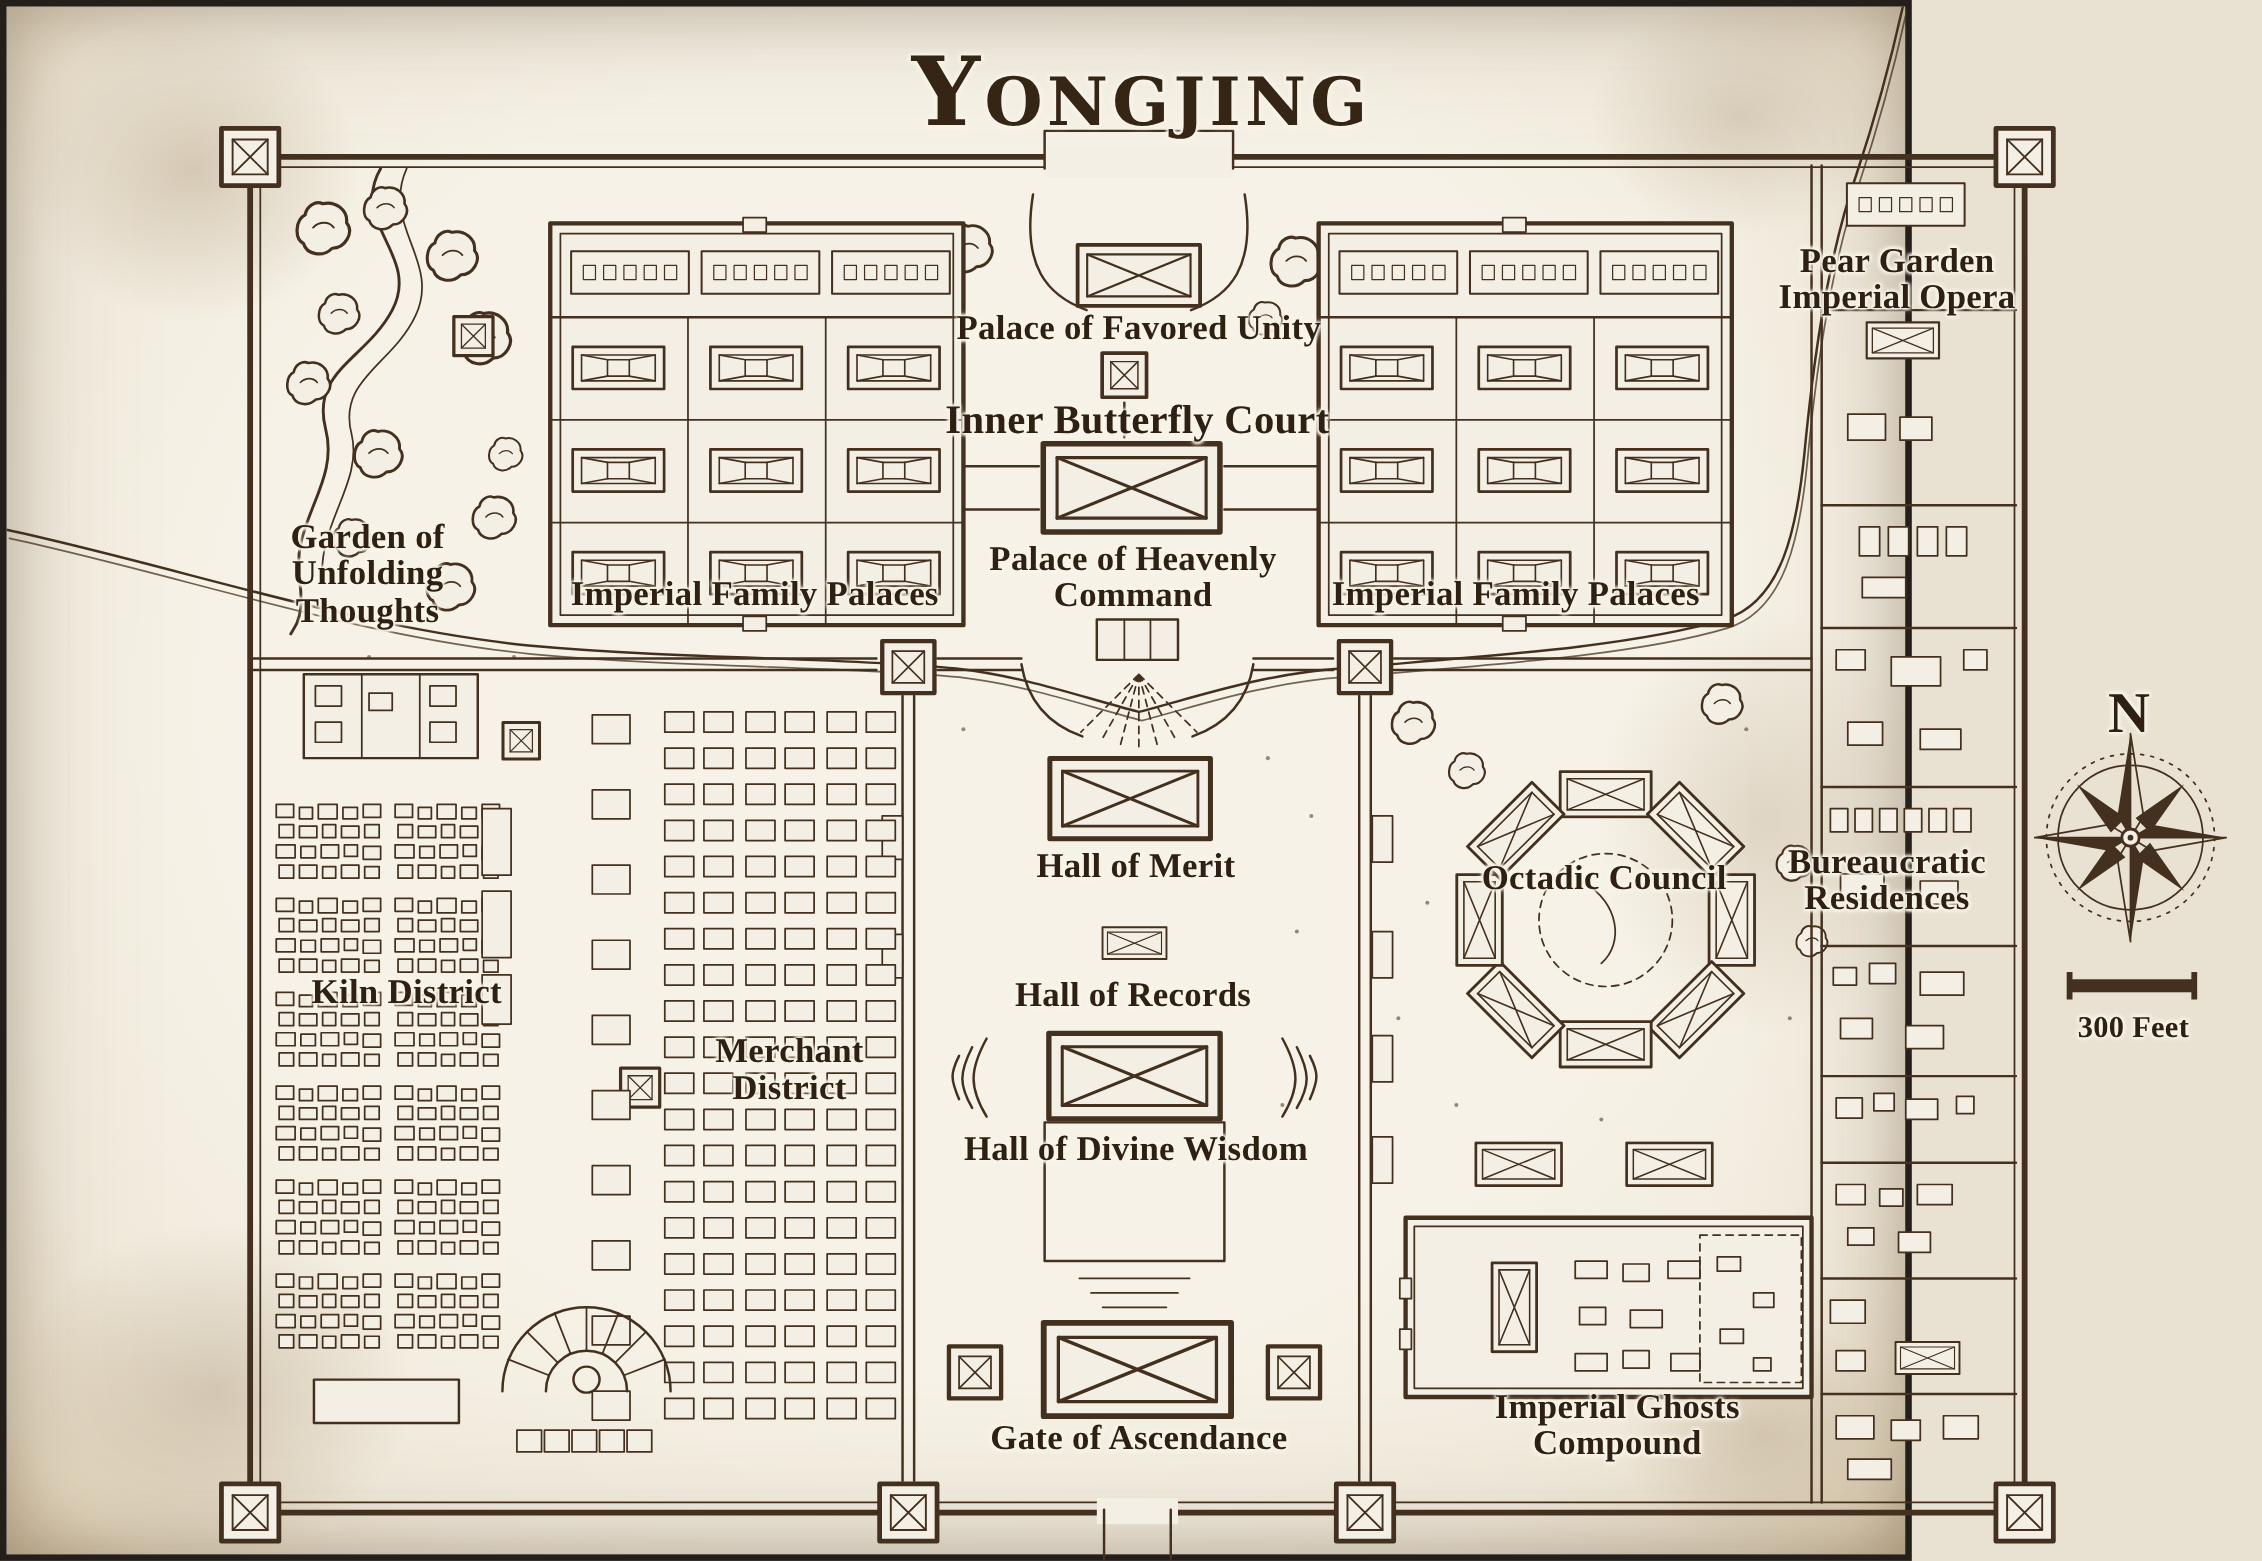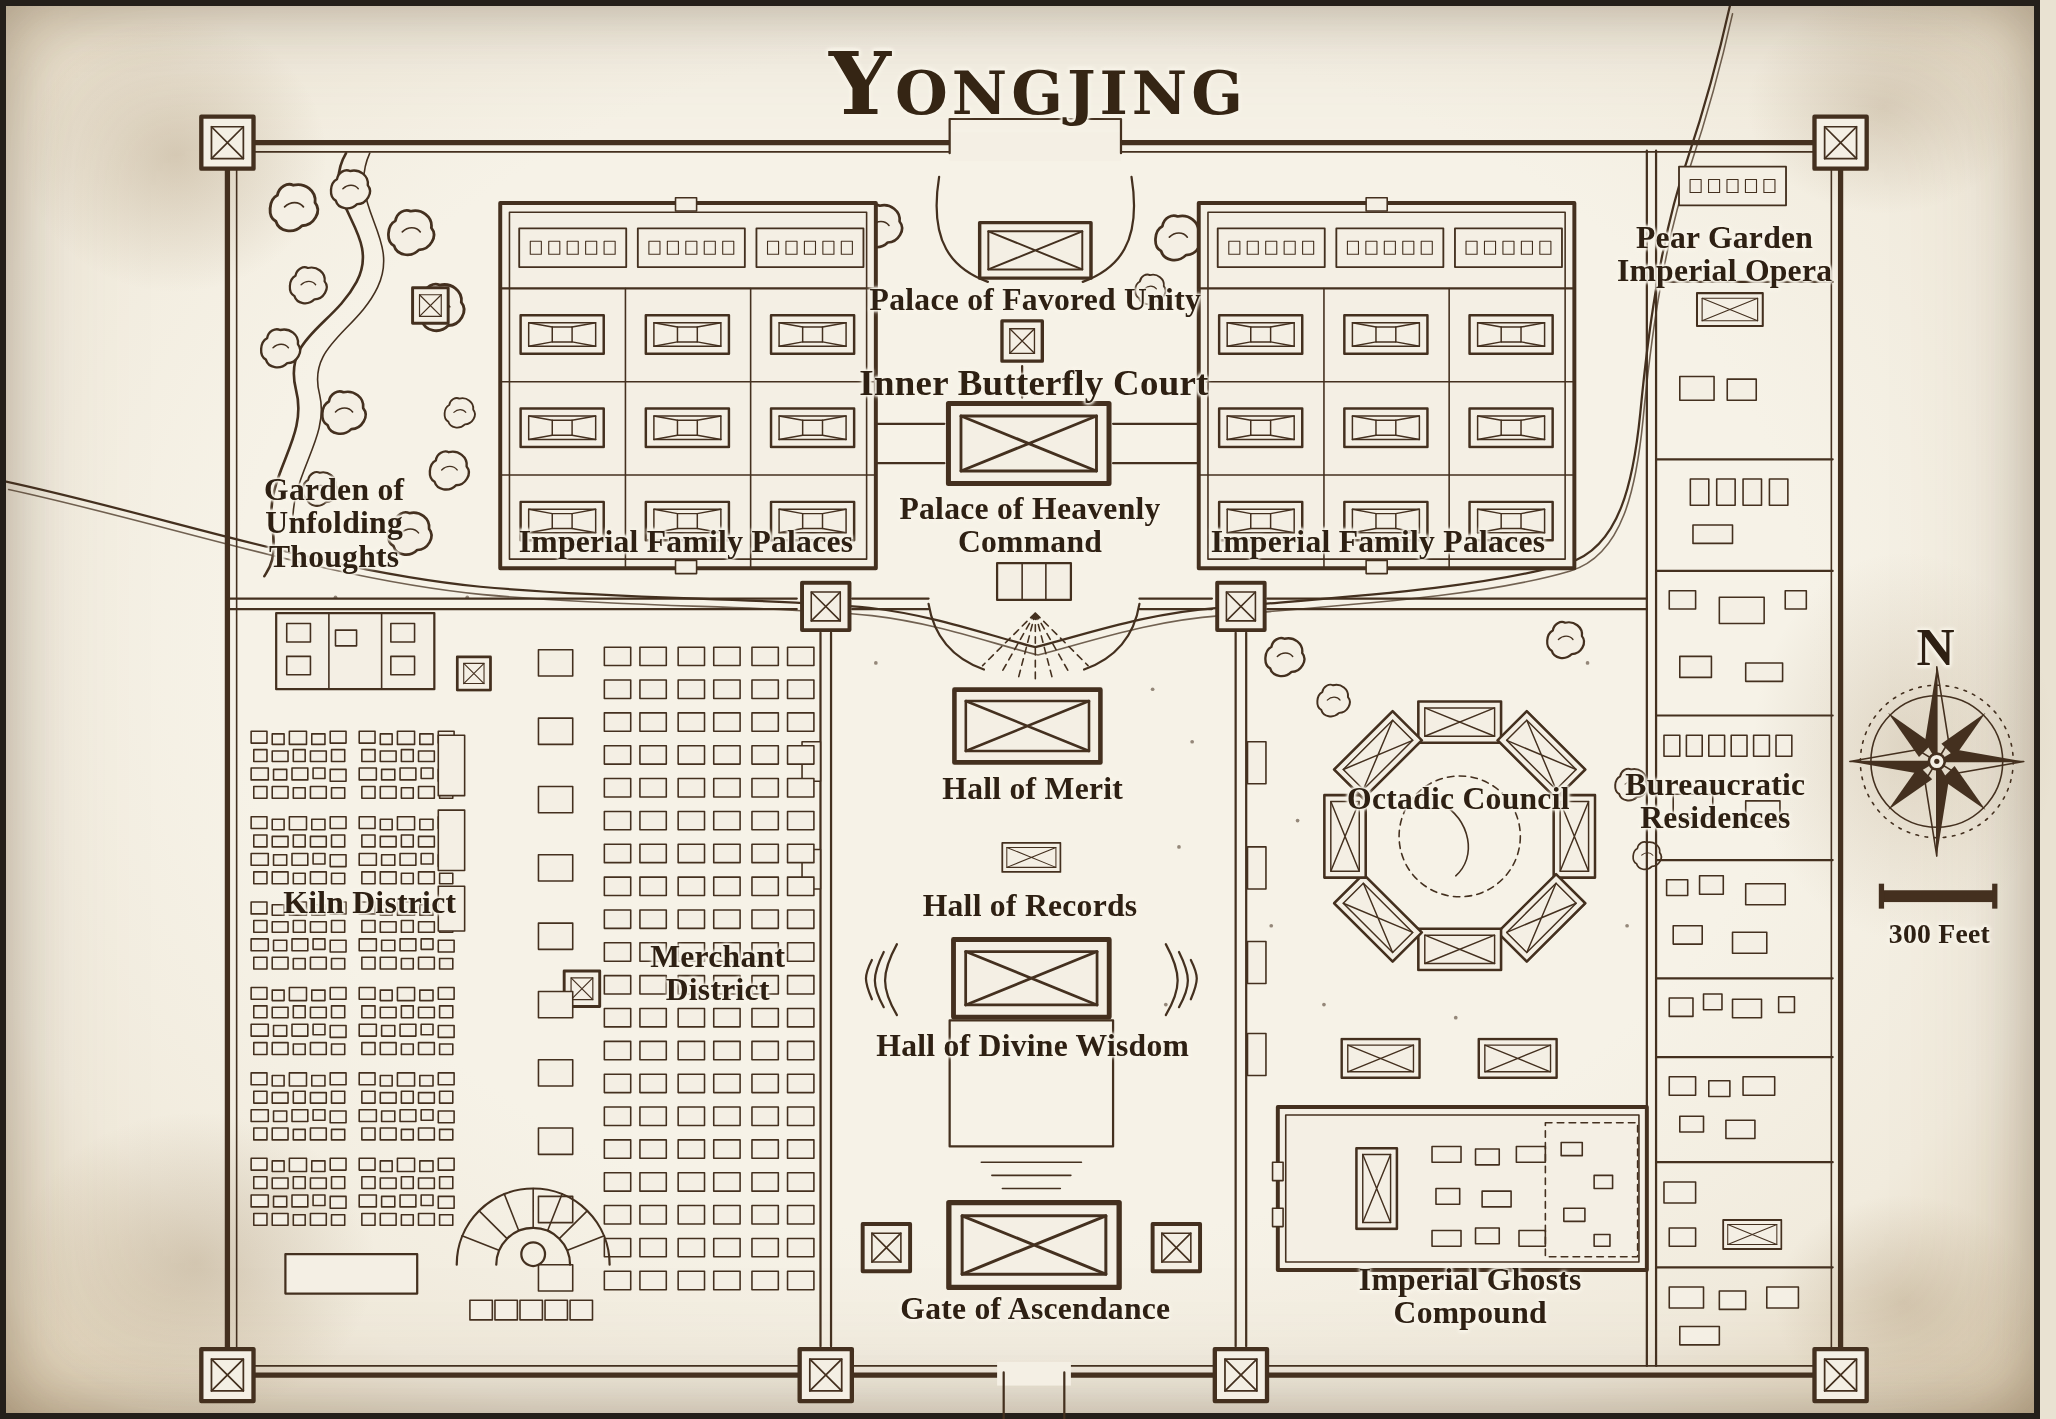--- a/index.html
+++ b/index.html
@@ -1,17 +1,17 @@
 <!DOCTYPE html>
 <html><head>
 <meta charset="utf-8">
 <style>
   html,body{margin:0;padding:0;background:#e9e2d2;}
   body{width:2056px;height:1419px;overflow:hidden;}
-  #frame{position:relative;width:2040px;height:1419px;box-sizing:border-box;border:6px solid #241f1a;
+  #frame{position:relative;width:1738px;height:1419px;box-sizing:border-box;border:6px solid #241f1a;
     background:radial-gradient(ellipse at 50% 45%, #f6f2e7 55%, #f1ebdd 78%, #e7dcc6 92%, #d8c8ac 100%);
     box-shadow:inset 0 0 60px rgba(90,70,45,.35), inset 0 0 150px rgba(120,95,60,.18);}
   .blotch{position:absolute;pointer-events:none;}
   .b1{left:-40px;top:-40px;width:420px;height:380px;background:radial-gradient(closest-side,rgba(139,110,70,.28),rgba(139,110,70,0) 72%);}
   .b2{left:-60px;bottom:-60px;width:500px;height:420px;background:radial-gradient(closest-side,rgba(129,100,62,.26),rgba(129,100,62,0) 72%);}
   .b3{right:-80px;top:470px;width:420px;height:540px;background:radial-gradient(closest-side,rgba(139,110,70,.20),rgba(139,110,70,0) 72%);}
   .b4{right:-40px;top:-50px;width:380px;height:300px;background:radial-gradient(closest-side,rgba(129,100,62,.22),rgba(129,100,62,0) 72%);}
   .b5{right:-50px;bottom:-40px;width:360px;height:300px;background:radial-gradient(closest-side,rgba(129,100,62,.22),rgba(129,100,62,0) 72%);}
   #stage{position:absolute;left:0;top:0;width:1560px;height:1080px;transform-origin:0 0;transform:scale(1.31795,1.31389);}
   #mapsvg{position:absolute;left:0;top:0;}

